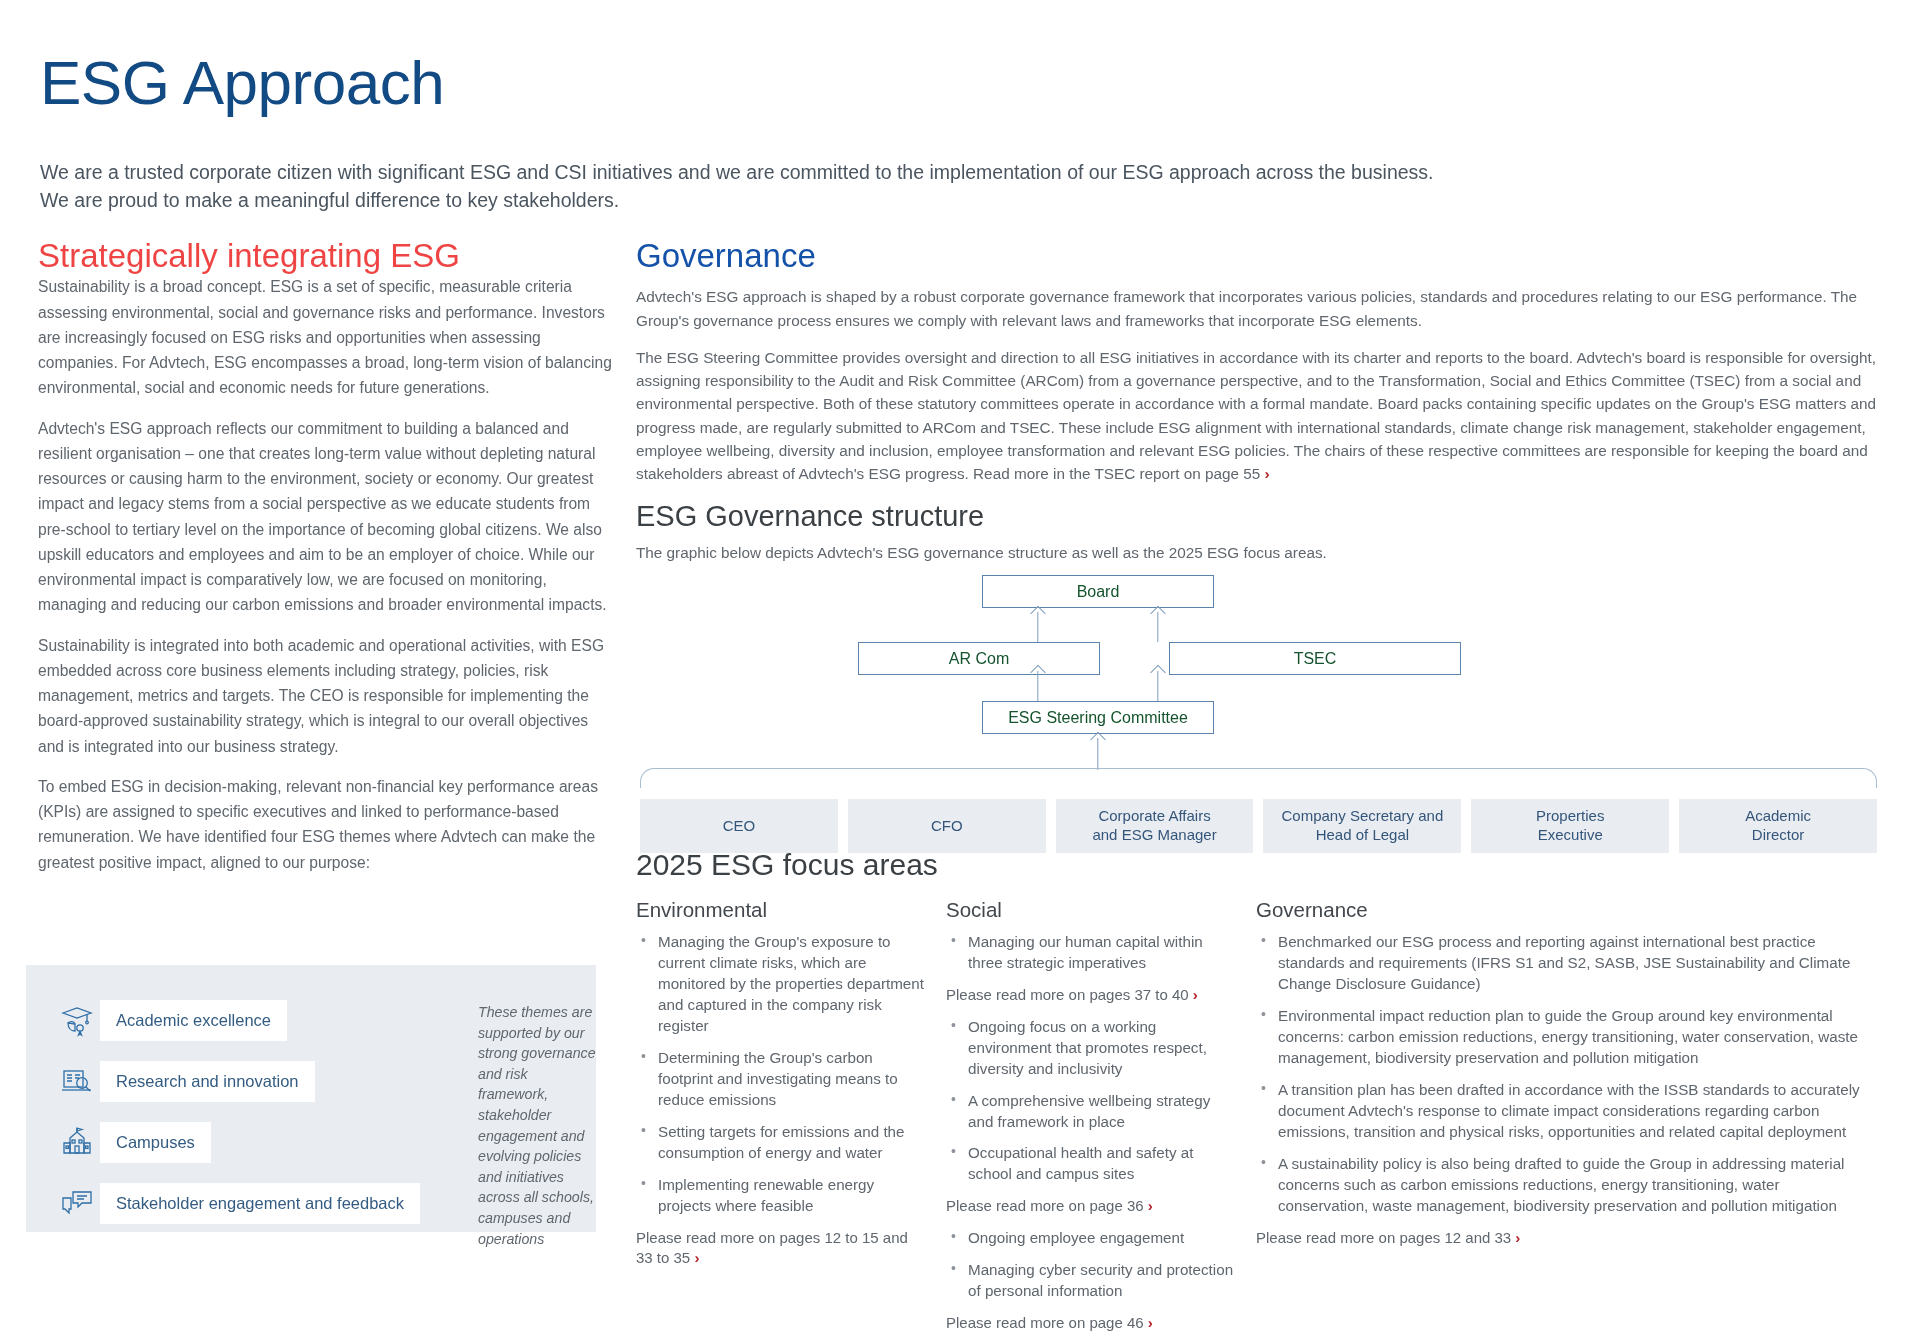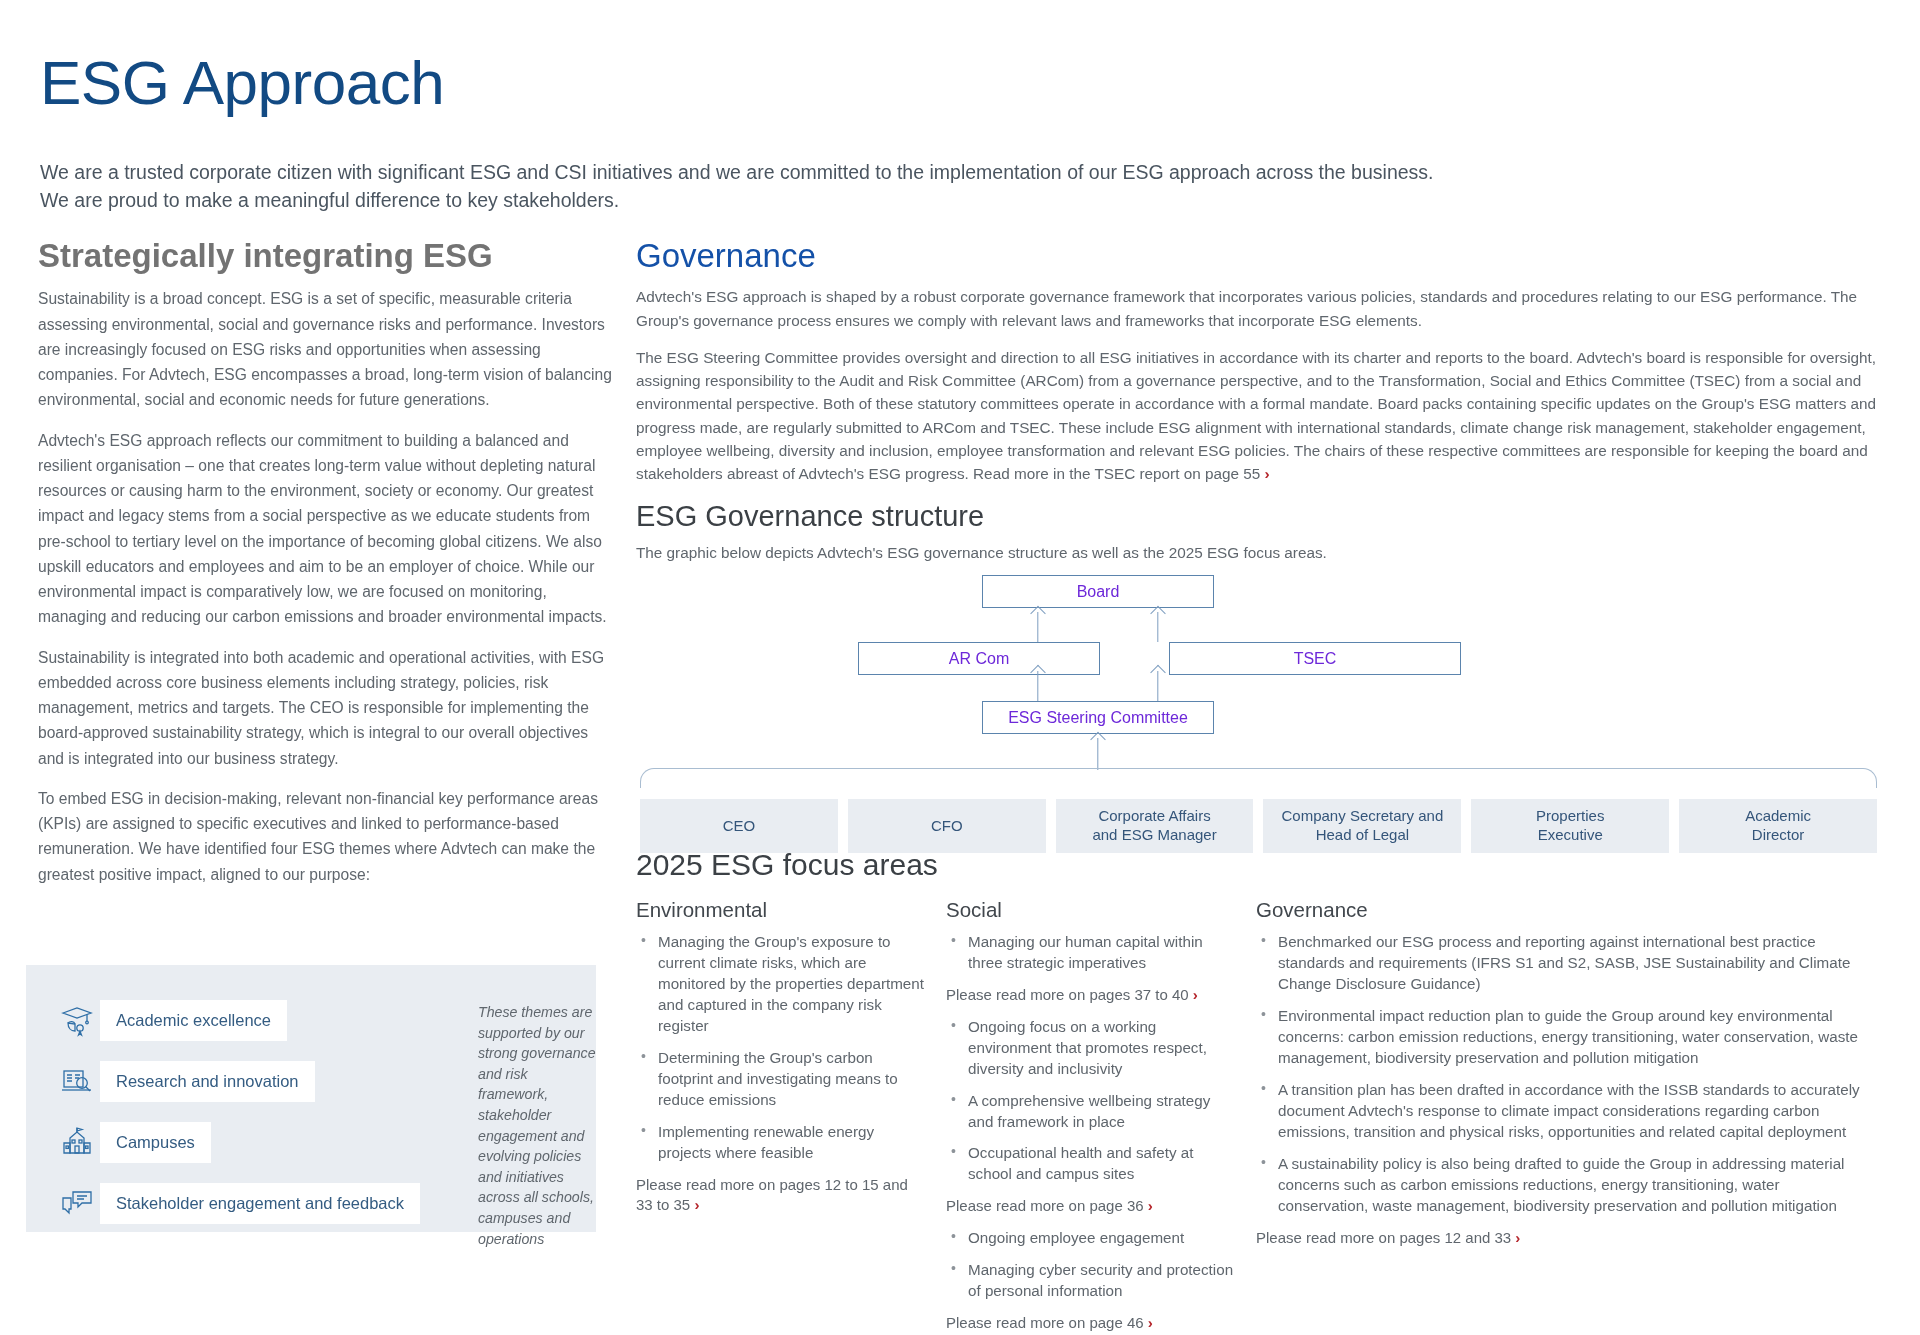--- a/index.html
+++ b/index.html
@@ -20,22 +20,22 @@
     letter-spacing: -0.5px; line-height: 1.0;
   }
   .intro {
     position: absolute; left: 40px; top: 158px; width: 1620px;
     font-size: 19.5px; line-height: 1.45; color: #4a5560;
   }
 
   
   .left-col { position: absolute; left: 38px; top: 238px; width: 580px; }
   .h2-blue {
-    font-size: 33px; font-weight: 700; color: #737373;
-    line-height: 1.1; margin-bottom: 12px;
+    font-size: 33px; font-weight: 400; color: #ef4444;
+    line-height: 1.1; 
   }
   .left-col p {
     font-size: 15.6px; line-height: 1.62; color: #5f666d;
     margin-bottom: 15px;
   }
 
   
   .themes-panel {
     position: absolute; left: 26px; top: 965px;
     width: 570px; height: 267px;
@@ -67,21 +67,21 @@
     font-size: 29px; font-weight: 400; color: #3b4045;
     line-height: 1.1; margin-top: 16px; margin-bottom: 8px;
   }
   .chev-red { color: #b5272d; font-weight: 700; }
 
   
   .orgchart { position: absolute; left: 636px; top: 575px; width: 1245px; height: 260px; }
   .node {
     position: absolute; border: 1.3px solid #5b84ad; background: #ffffff;
     display: flex; align-items: center; justify-content: center;
-    font-size: 16px; color: #6d28d9; text-align: center;
+    font-size: 16px; color: #14532d; text-align: center;
   }
   .node-board  { left: 346px; top: 0px;   width: 232px; height: 33px; }
   .node-arcom  { left: 222px; top: 67px;  width: 242px; height: 33px; }
   .node-tsec   { left: 533px; top: 67px;  width: 292px; height: 33px; }
   .node-steer  { left: 346px; top: 126px; width: 232px; height: 33px; }
 
   .arrow { position: absolute; }
   .arrow .shaft { position:absolute; left: 50%; width: 1.4px; background: #7e9ec0; transform: translateX(-50%); }
   .arrow .head {
     position: absolute; left: 50%; top: 0; width: 11px; height: 11px;
@@ -266,20 +266,21 @@
 
   <div class="focus-title">2025 ESG focus areas</div>
 
   <div class="focus-cols">
 
     <div class="fcol env">
       <h4>Environmental</h4>
       <ul class="blist">
         <li>Managing the Group's exposure to current climate risks, which are monitored by the properties department and captured in the company risk register</li>
         <li>Determining the Group's carbon footprint and investigating means to reduce emissions</li>
+        <li>Setting targets for emissions and the consumption of energy and water</li>
         <li>Implementing renewable energy projects where feasible</li>
       </ul>
       <div class="readmore"><span>Please read more on pages 12 to 15 and 33 to 35</span> <span class="chev-red">›</span></div>
     </div>
 
     <div class="fcol soc">
       <h4>Social</h4>
       <ul class="blist">
         <li>Managing our human capital within three strategic imperatives</li>
       </ul>

